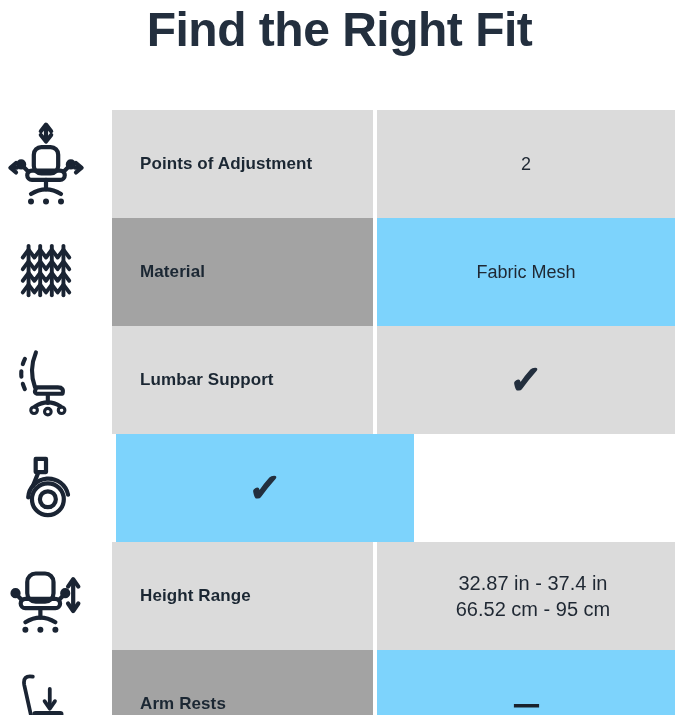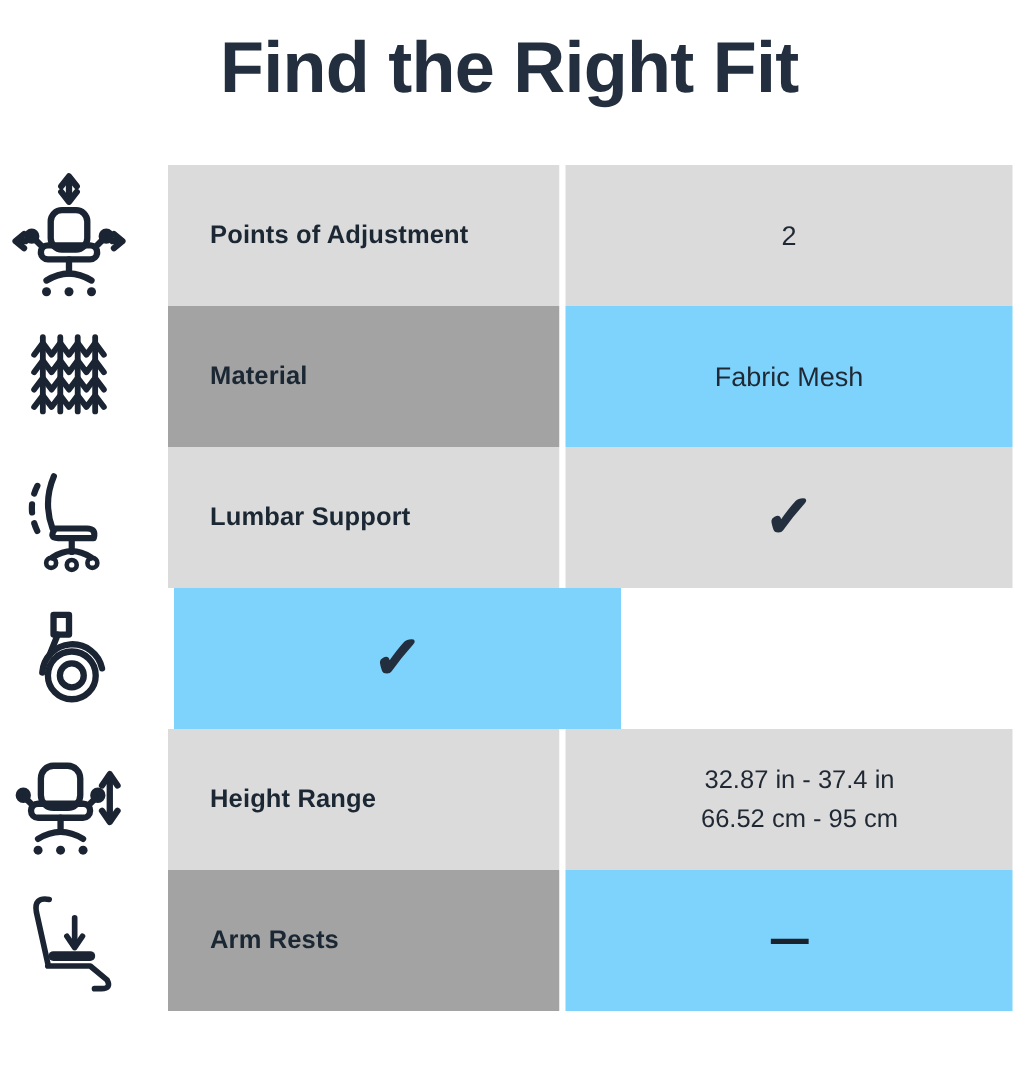--- a/index.html
+++ b/index.html
@@ -3,46 +3,46 @@
 <meta charset="utf-8">
 <style>
   html,body{margin:0;padding:0;}
   body{
     width:679px;height:715px;background:#ffffff;overflow:hidden;
     font-family:"Liberation Sans", sans-serif;
     -webkit-font-smoothing:antialiased;
   }
   .page-title{
     margin:0;height:110px;box-sizing:border-box;
-    padding-top:17px;text-align:center;
+    padding-top:1px;text-align:center;
     font-size:48px;line-height:58px;font-weight:bold;
     letter-spacing:-0.5px;color:#232F3E;
   }
   .fit-table{display:block;}
-  .row{display:flex;height:94px;}
+  .row{display:flex;height:108px;}
   .cell{box-sizing:border-box;}
   .icon-cell{
     width:112px;display:flex;align-items:center;justify-content:center;
     padding-right:20px;background:#ffffff;
   }
   .label-cell{
     width:261px;display:flex;align-items:center;
     padding-left:28px;background:#a3a3a3;
   }
   .divider{width:4px;background:#ffffff;}
   .value-cell{
     width:298px;display:flex;flex-direction:column;
     align-items:center;justify-content:center;text-align:center;
     background:#7dd3fc;
   }
   .row.shaded .label-cell,
   .row.shaded .value-cell{background:#DBDBDB;}
   .spec-label{font-size:17px;font-weight:700;color:#1B2733;letter-spacing:0.1px;}
   .spec-value{font-size:18px;color:#1F2833;}
-  .value-line{font-size:17px;line-height:26px;color:#1F2833;margin-left:14px;}
+  .value-line{font-size:20px;line-height:26px;color:#1F2833;margin-left:14px;}
   .check{
     font-size:38px;line-height:38px;font-weight:bold;color:#232F3E;
     -webkit-text-stroke:1.4px #232F3E;
     transform:skewX(-4deg);
   }
   .dash{
     font-size:24px;line-height:24px;font-weight:bold;color:#1A232E;
     -webkit-text-stroke:1.2px #1A232E;letter-spacing:-1px;
   }
   .icon-cell svg{display:block;}

